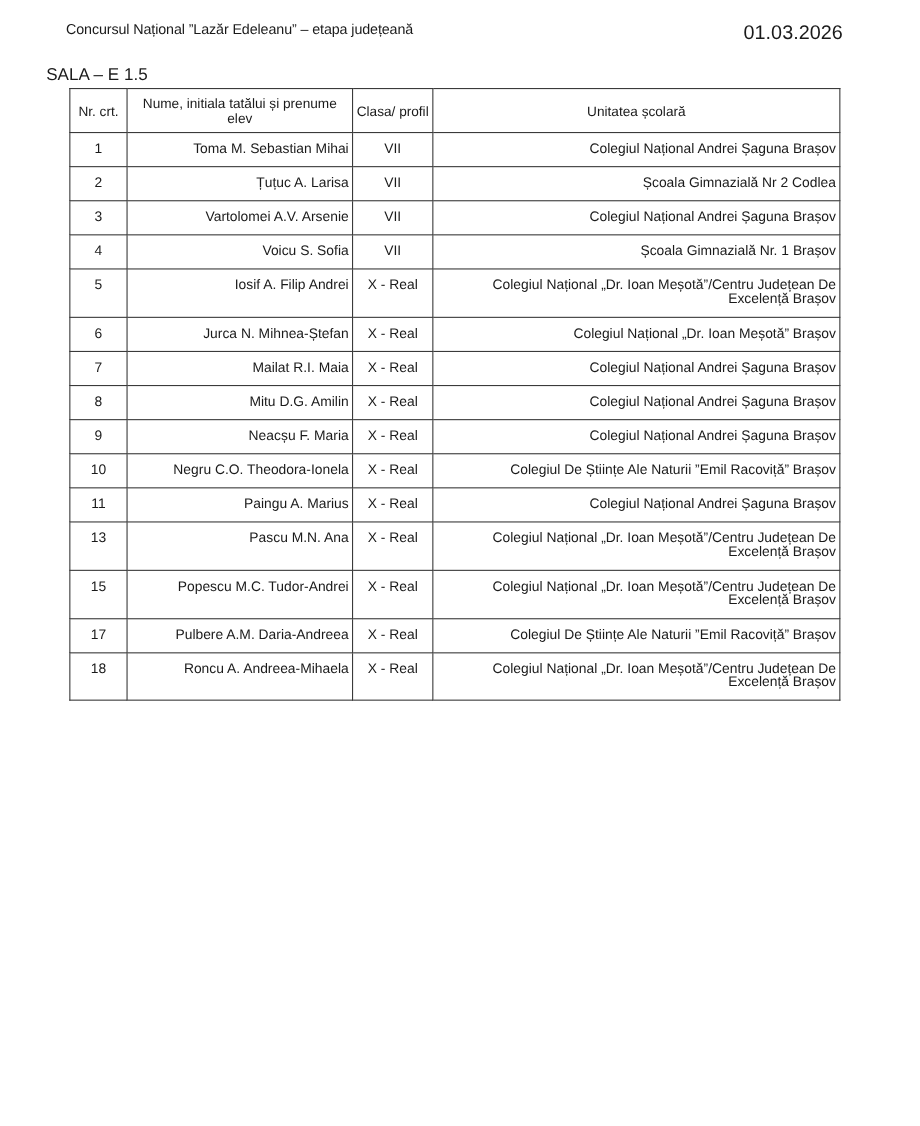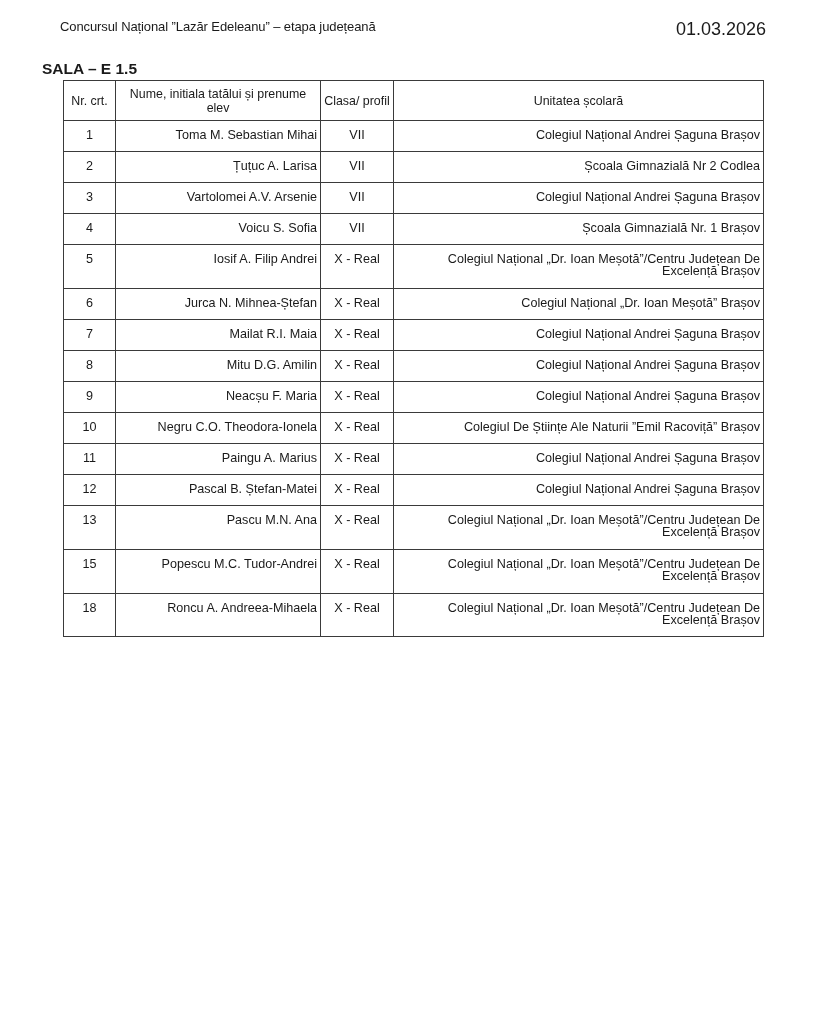--- a/index.html
+++ b/index.html
@@ -1,20 +1,20 @@
 <!DOCTYPE html>
 <html><head>
 <meta charset="utf-8">
 <style>
   html, body { margin:0; padding:0; background:#ffffff; }
   body { width:836px; height:1024px; position:relative; overflow:hidden;
          font-family:"Liberation Sans", "DejaVu Sans", sans-serif; color:#1a1a1a; }
   .hdr-title { position:absolute; left:60px; top:19px; font-size:13px; letter-spacing:-0.1px; }
   .hdr-date { position:absolute; left:676px; top:19px; font-size:18px; }
-  .sala { position:absolute; left:42px; top:60px; font-size:15.5px; font-weight:bold; }
+  .sala { position:absolute; left:42px; top:60px; font-size:15.5px; font-weight:normal; }
   table { position:absolute; left:63px; top:80px; width:700px; border-collapse:collapse;
           font-size:12.6px; table-layout:fixed; }
   th, td { border:1px solid #3a3a3a; padding:0 3px; vertical-align:top; }
   th { font-weight:normal; font-size:12.4px; text-align:center; vertical-align:middle; line-height:14px; height:39px; }
   td { line-height:12px; padding-top:8px; }
   td.c-nr, td.c-cls { text-align:center; }
   td.c-name, td.c-unit { text-align:right; }
   tr.r1 td { height:22px; }
   tr.r2 td { height:35px; }
   tr.rlast td { height:34px; }
@@ -102,38 +102,38 @@
         <td class="c-name">Negru C.O. Theodora-Ionela</td>
         <td class="c-cls">X - Real</td>
         <td class="c-unit">Colegiul De Științe Ale Naturii ”Emil Racoviță” Brașov</td>
       </tr>
       <tr class="r1">
         <td class="c-nr">11</td>
         <td class="c-name">Paingu A. Marius</td>
         <td class="c-cls">X - Real</td>
         <td class="c-unit">Colegiul Național Andrei Șaguna Brașov</td>
       </tr>
-      <tr class="r1">
-        <td class="c-nr">12</td>
-        <td class="c-name">Pascal B. Ștefan-Matei</td>
-        <td class="c-cls">X - Real</td>
-        <td class="c-unit">Colegiul Național Andrei Șaguna Brașov</td>
-      </tr>
       <tr class="r2">
         <td class="c-nr">13</td>
         <td class="c-name">Pascu M.N. Ana</td>
         <td class="c-cls">X - Real</td>
         <td class="c-unit">Colegiul Național „Dr. Ioan Meșotă”/Centru Județean De Excelență Brașov</td>
       </tr>
       <tr class="r2">
         <td class="c-nr">15</td>
         <td class="c-name">Popescu M.C. Tudor-Andrei</td>
         <td class="c-cls">X - Real</td>
         <td class="c-unit">Colegiul Național „Dr. Ioan Meșotă”/Centru Județean De Excelență Brașov</td>
       </tr>
+      <tr class="r1">
+        <td class="c-nr">17</td>
+        <td class="c-name">Pulbere A.M. Daria-Andreea</td>
+        <td class="c-cls">X - Real</td>
+        <td class="c-unit">Colegiul De Științe Ale Naturii ”Emil Racoviță” Brașov</td>
+      </tr>
       <tr class="rlast">
         <td class="c-nr">18</td>
         <td class="c-name">Roncu A. Andreea-Mihaela</td>
         <td class="c-cls">X - Real</td>
         <td class="c-unit">Colegiul Național „Dr. Ioan Meșotă”/Centru Județean De Excelență Brașov</td>
       </tr>
     </tbody>
 </table>
 
 </body></html>

